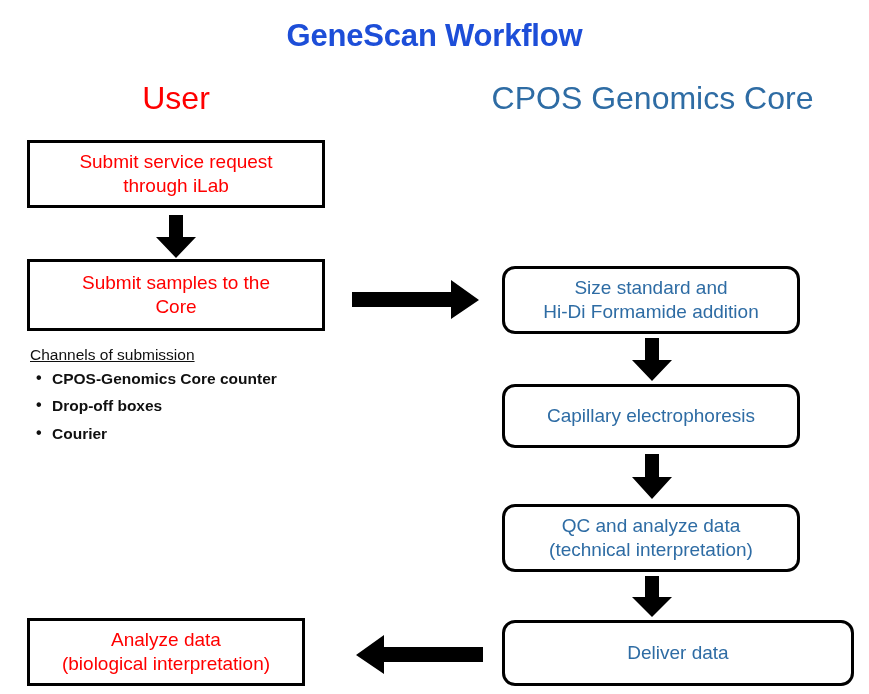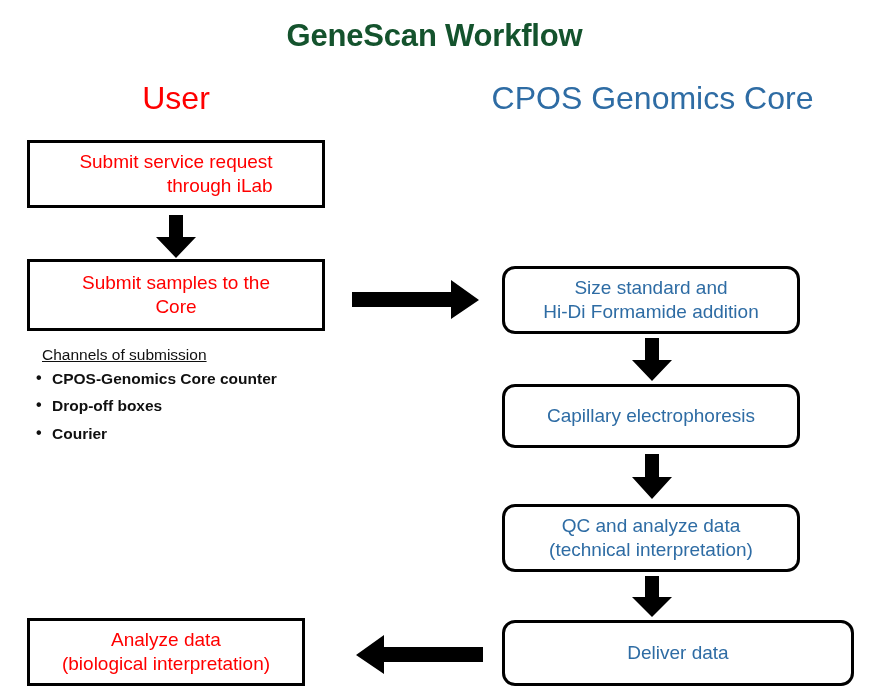--- a/index.html
+++ b/index.html
@@ -21,21 +21,21 @@
 
   
   .main-title {
     position: absolute;
     left: 0;
     top: 18px;
     width: 869px;
     text-align: center;
     font-size: 31px;
     font-weight: bold;
-    color: #14532d;
+    color: #1d4ed8;
     letter-spacing: -0.2px;
   }
   .col-heading {
     position: absolute;
     font-size: 32px;
     font-weight: normal;
     text-align: center;
     white-space: nowrap;
   }
   .col-heading.user {
@@ -72,21 +72,21 @@
     border-radius: 13px;
     color: #2E6CA4;
     font-size: 19px;
   }
   .box .box-text {
     padding: 0 10px;
     display: block;
   }
 
   
-  #box-submit-request { left: 27px;  top: 140px; width: 298px; height: 68px; text-align: right; }
+  #box-submit-request { left: 27px;  top: 140px; width: 298px; height: 68px; }
   #box-submit-samples { left: 27px;  top: 259px; width: 298px; height: 72px; }
   #box-analyze-data   { left: 27px;  top: 618px; width: 278px; height: 68px; }
 
   #box-size-standard  { left: 502px; top: 266px; width: 298px; height: 68px; }
   #box-capillary      { left: 502px; top: 384px; width: 298px; height: 64px; }
   #box-qc             { left: 502px; top: 504px; width: 298px; height: 68px; }
   #box-deliver        { left: 502px; top: 620px; width: 352px; height: 66px; }
 
   
   .channels {
@@ -95,21 +95,20 @@
     top: 346px;
     width: 300px;
     color: #101010;
     font-size: 15.5px;
   }
   .channels .channels-title {
     text-decoration: underline;
     display: block;
     margin-bottom: 3px;
     font-size: 15.5px;
-    margin-left: 12px;
   }
   .channels ul {
     list-style: none;
     margin: 0;
     padding: 0;
   }
   .channels li {
     position: relative;
     padding-left: 22px;
     margin-bottom: 4px;

